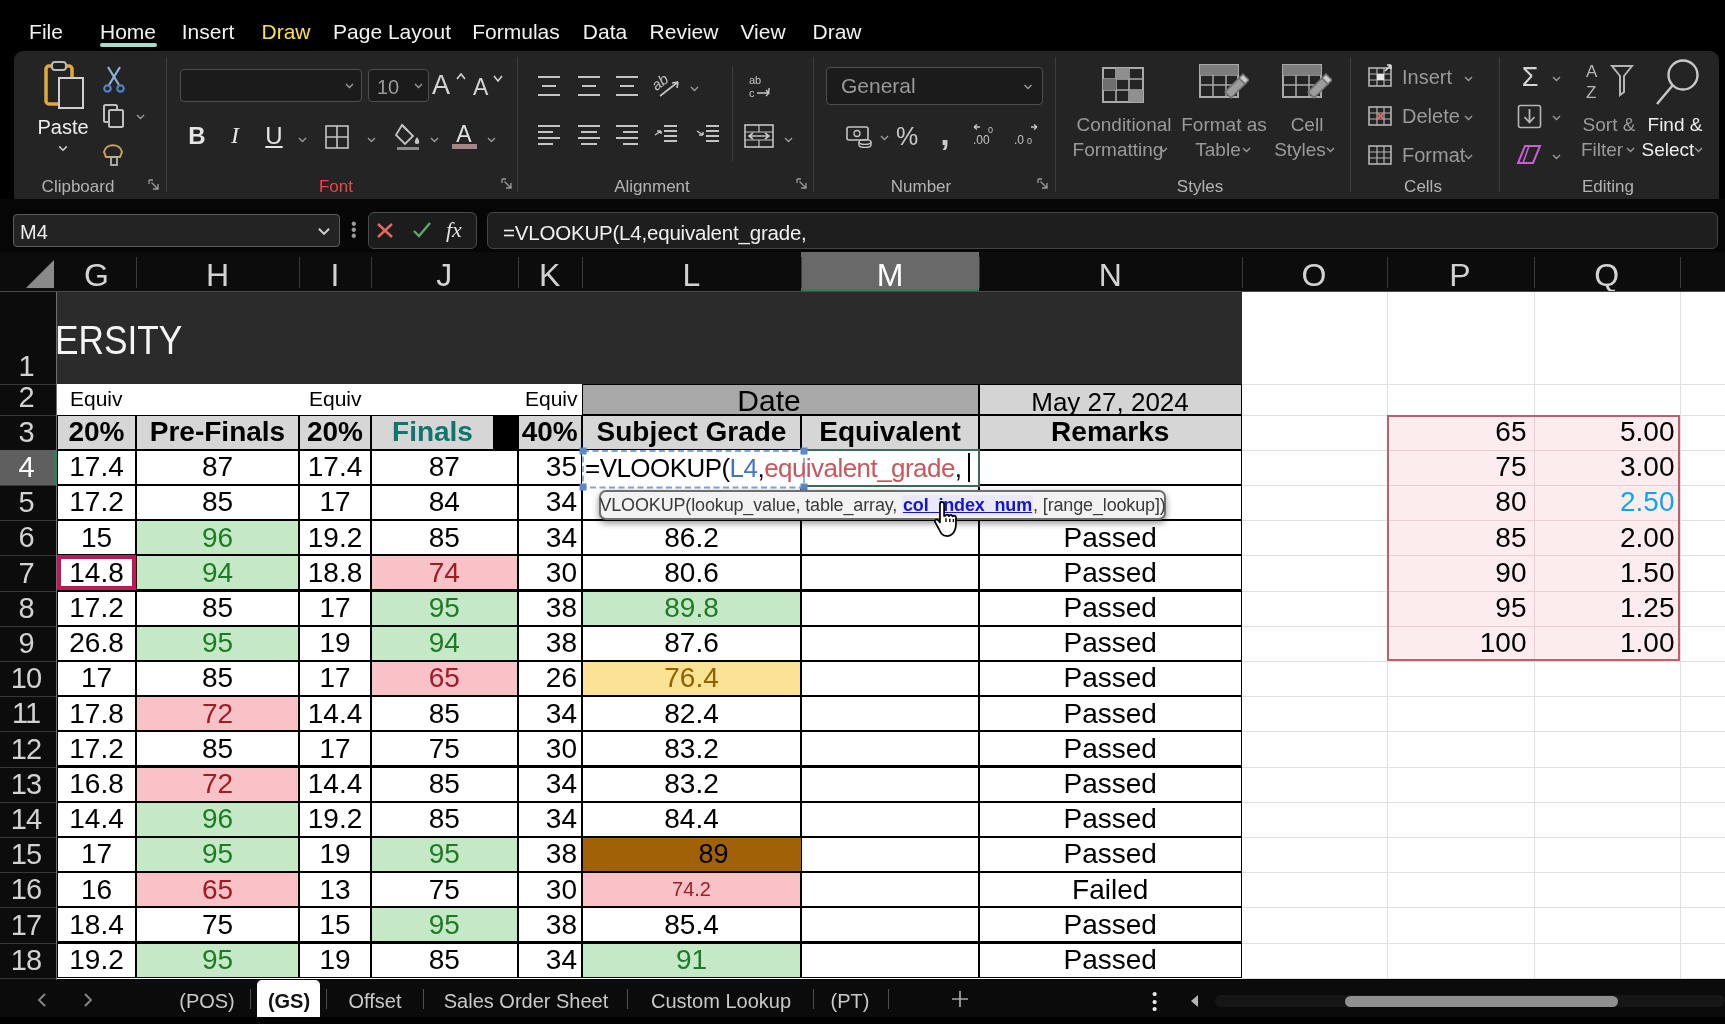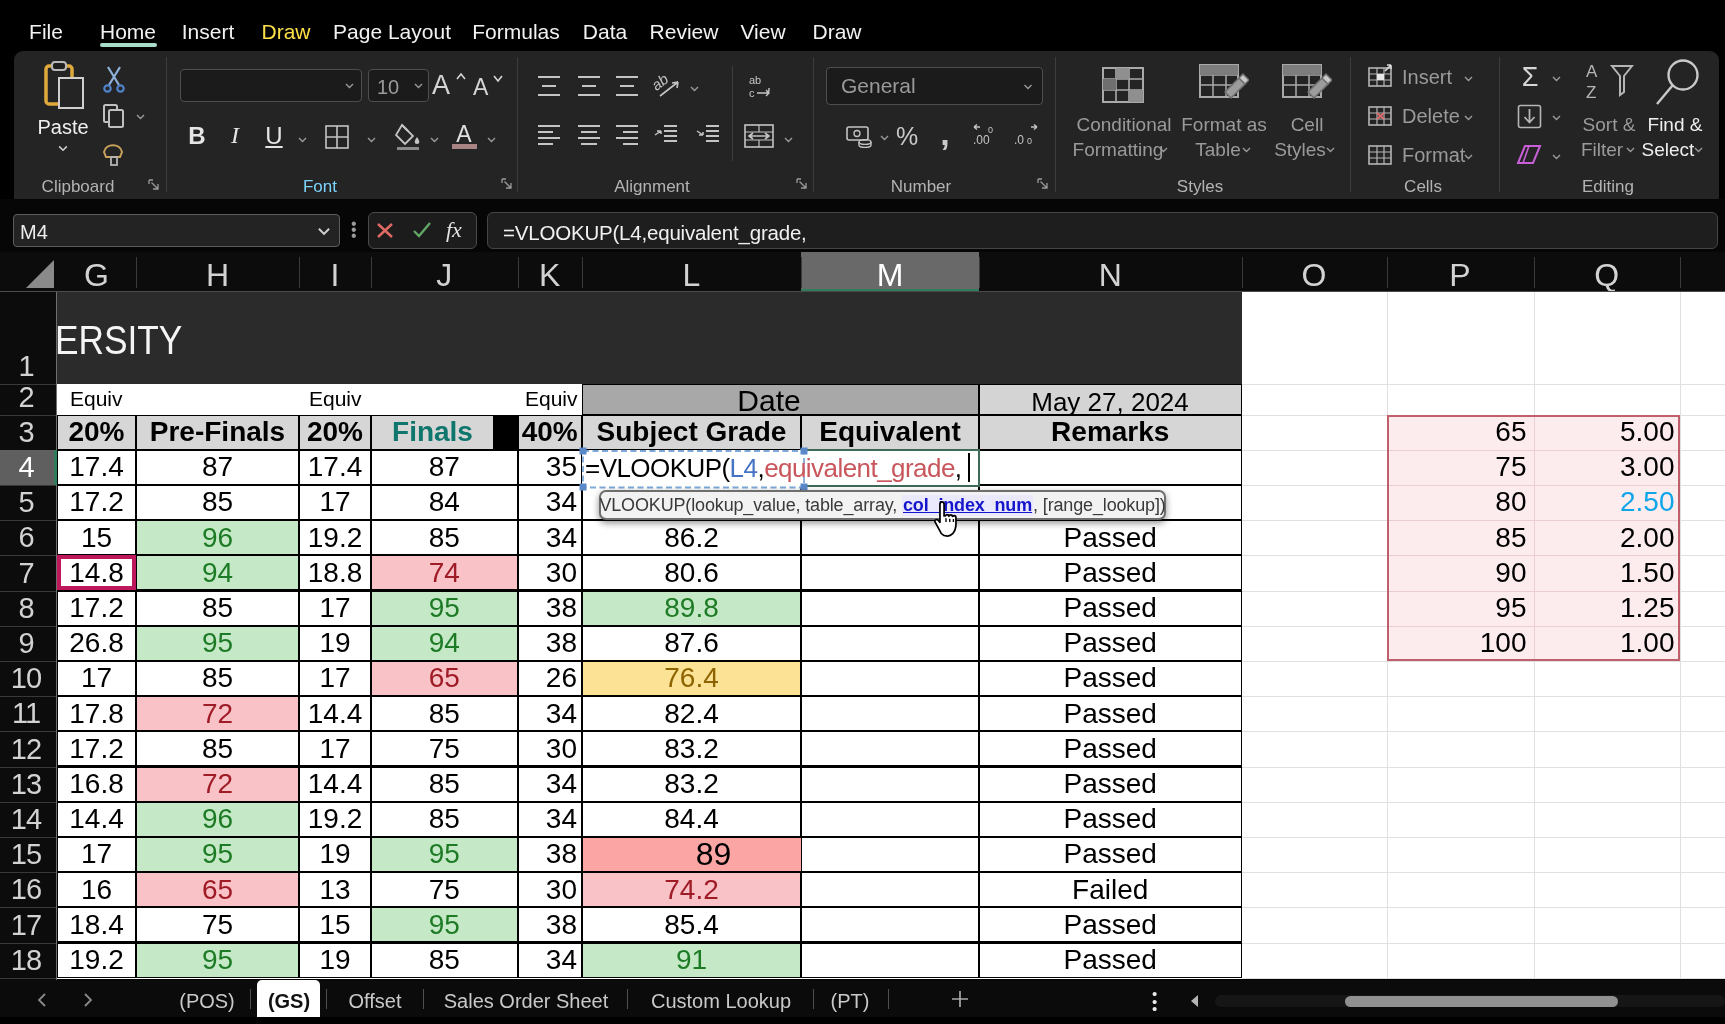--- a/index.html
+++ b/index.html
@@ -21,21 +21,21 @@
 <div class="a" style="left:100px;top:43px;width:57px;height:3.5px;background:#a9dbc9;border-radius:2px"></div>
 <div class="a" style="left:14px;top:51px;width:1705px;height:148px;background:#242424;border-radius:9px 9px 0 0"></div>
 <div class="a" style="left:166px;top:57px;width:1px;height:135px;background:#3d3d3d"></div>
 <div class="a" style="left:517px;top:57px;width:1px;height:135px;background:#3d3d3d"></div>
 <div class="a" style="left:813px;top:57px;width:1px;height:135px;background:#3d3d3d"></div>
 <div class="a" style="left:1055px;top:57px;width:1px;height:135px;background:#3d3d3d"></div>
 <div class="a" style="left:1350px;top:57px;width:1px;height:135px;background:#3d3d3d"></div>
 <div class="a" style="left:1499px;top:57px;width:1px;height:135px;background:#3d3d3d"></div>
 <div class="a" style="left:732px;top:66px;width:1px;height:95px;background:#3d3d3d"></div>
 <div class="a ctr" style="left:78px;top:177px;font-size:17px;color:#b3b3b3">Clipboard</div>
-<div class="a ctr" style="left:320px;top:177px;font-size:17px;color:#7dd3fc">Font</div>
+<div class="a ctr" style="left:336px;top:177px;font-size:17px;color:#ef4444">Font</div>
 <div class="a ctr" style="left:652px;top:177px;font-size:17px;color:#b3b3b3">Alignment</div>
 <div class="a ctr" style="left:921px;top:177px;font-size:17px;color:#b3b3b3">Number</div>
 <div class="a ctr" style="left:1200px;top:177px;font-size:17px;color:#b3b3b3">Styles</div>
 <div class="a ctr" style="left:1423px;top:177px;font-size:17px;color:#b3b3b3">Cells</div>
 <div class="a ctr" style="left:1608px;top:177px;font-size:17px;color:#b3b3b3">Editing</div>
 <svg class="a" style="left:148px;top:179px" width="12" height="12" viewBox="0 0 12 12">
     <path d="M1 1 h4 M1 1 v4 M3.5 3.5 L10 10 M10 5 v5 h-5" stroke="#9a9a9a" stroke-width="1.3" fill="none"></path>
   </svg>
 <svg class="a" style="left:501px;top:178px" width="12" height="12" viewBox="0 0 12 12">
     <path d="M1 1 h4 M1 1 v4 M3.5 3.5 L10 10 M10 5 v5 h-5" stroke="#9a9a9a" stroke-width="1.3" fill="none"></path>
@@ -504,29 +504,29 @@
 <div class="a vmid" style="left:371px;top:801.7px;width:146.5px;height:35.200000000000045px;background:#ffffff;border:1px solid #000;justify-content:center;font-size:28px;color:#000000;display:flex">85</div>
 <div class="a vmid" style="left:517.5px;top:801.7px;width:64.5px;height:35.200000000000045px;background:#ffffff;border:1px solid #000;justify-content:flex-end;padding-right:4px;font-size:28px;color:#000000;display:flex">34</div>
 <div class="a vmid" style="left:582px;top:801.7px;width:219px;height:35.200000000000045px;background:#ffffff;border:1px solid #000;justify-content:center;font-size:28px;color:#000000;display:flex">84.4</div>
 <div class="a vmid" style="left:801px;top:801.7px;width:178px;height:35.200000000000045px;background:#ffffff;border:1px solid #000;justify-content:center;font-size:28px;color:#000000;display:flex"></div>
 <div class="a vmid" style="left:979px;top:801.7px;width:262.5px;height:35.200000000000045px;background:#ffffff;border:1px solid #000;justify-content:center;font-size:28px;color:#000000;display:flex">Passed</div>
 <div class="a vmid" style="left:57px;top:836.9000000000001px;width:79px;height:35.19999999999993px;background:#ffffff;border:1px solid #000;justify-content:center;font-size:28px;color:#000000;display:flex">17</div>
 <div class="a vmid" style="left:136px;top:836.9000000000001px;width:163px;height:35.19999999999993px;background:#c5e9c6;border:1px solid #000;justify-content:center;font-size:28px;color:#1e7b25;display:flex">95</div>
 <div class="a vmid" style="left:299px;top:836.9000000000001px;width:72px;height:35.19999999999993px;background:#ffffff;border:1px solid #000;justify-content:center;font-size:28px;color:#000000;display:flex">19</div>
 <div class="a vmid" style="left:371px;top:836.9000000000001px;width:146.5px;height:35.19999999999993px;background:#c5e9c6;border:1px solid #000;justify-content:center;font-size:28px;color:#1e7b25;display:flex">95</div>
 <div class="a vmid" style="left:517.5px;top:836.9000000000001px;width:64.5px;height:35.19999999999993px;background:#ffffff;border:1px solid #000;justify-content:flex-end;padding-right:4px;font-size:28px;color:#000000;display:flex">38</div>
-<div class="a vmid" style="left:582px;top:836.9000000000001px;width:263px;height:35.19999999999993px;background:#fca5a5;border:1px solid #000;justify-content:center;font-size:32px;color:#000000;display:flex">89</div>
+<div class="a vmid" style="left:582px;top:836.9000000000001px;width:263px;height:35.19999999999993px;background:#a16207;border:1px solid #000;justify-content:center;font-size:27px;color:#000000;display:flex">89</div>
 <div class="a vmid" style="left:801px;top:836.9000000000001px;width:178px;height:35.19999999999993px;background:#ffffff;border:1px solid #000;justify-content:center;font-size:28px;color:#000000;display:flex"></div>
 <div class="a vmid" style="left:979px;top:836.9000000000001px;width:262.5px;height:35.19999999999993px;background:#ffffff;border:1px solid #000;justify-content:center;font-size:28px;color:#000000;display:flex">Passed</div>
 <div class="a vmid" style="left:57px;top:872.1px;width:79px;height:35.200000000000045px;background:#ffffff;border:1px solid #000;justify-content:center;font-size:28px;color:#000000;display:flex">16</div>
 <div class="a vmid" style="left:136px;top:872.1px;width:163px;height:35.200000000000045px;background:#f9c2c7;border:1px solid #000;justify-content:center;font-size:28px;color:#9f1c26;display:flex">65</div>
 <div class="a vmid" style="left:299px;top:872.1px;width:72px;height:35.200000000000045px;background:#ffffff;border:1px solid #000;justify-content:center;font-size:28px;color:#000000;display:flex">13</div>
 <div class="a vmid" style="left:371px;top:872.1px;width:146.5px;height:35.200000000000045px;background:#ffffff;border:1px solid #000;justify-content:center;font-size:28px;color:#000000;display:flex">75</div>
 <div class="a vmid" style="left:517.5px;top:872.1px;width:64.5px;height:35.200000000000045px;background:#ffffff;border:1px solid #000;justify-content:flex-end;padding-right:4px;font-size:28px;color:#000000;display:flex">30</div>
-<div class="a vmid" style="left:582px;top:872.1px;width:219px;height:35px;background:#f9c2c7;border:1px solid #000;justify-content:center;font-size:28px;color:#9f1c26;display:flex">74.2</div>
+<div class="a vmid" style="left:582px;top:872.1px;width:219px;height:35px;background:#f9c2c7;border:1px solid #000;justify-content:center;font-size:20px;color:#9f1c26;display:flex">74.2</div>
 <div class="a vmid" style="left:801px;top:872.1px;width:178px;height:35.200000000000045px;background:#ffffff;border:1px solid #000;justify-content:center;font-size:28px;color:#000000;display:flex"></div>
 <div class="a vmid" style="left:979px;top:872.1px;width:262.5px;height:35.200000000000045px;background:#ffffff;border:1px solid #000;justify-content:center;font-size:28px;color:#000000;display:flex">Failed</div>
 <div class="a vmid" style="left:57px;top:907.3000000000001px;width:79px;height:35.19999999999993px;background:#ffffff;border:1px solid #000;justify-content:center;font-size:28px;color:#000000;display:flex">18.4</div>
 <div class="a vmid" style="left:136px;top:907.3000000000001px;width:163px;height:35.19999999999993px;background:#ffffff;border:1px solid #000;justify-content:center;font-size:28px;color:#000000;display:flex">75</div>
 <div class="a vmid" style="left:299px;top:907.3000000000001px;width:72px;height:35.19999999999993px;background:#ffffff;border:1px solid #000;justify-content:center;font-size:28px;color:#000000;display:flex">15</div>
 <div class="a vmid" style="left:371px;top:907.3000000000001px;width:146.5px;height:35.19999999999993px;background:#c5e9c6;border:1px solid #000;justify-content:center;font-size:28px;color:#1e7b25;display:flex">95</div>
 <div class="a vmid" style="left:517.5px;top:907.3000000000001px;width:64.5px;height:35.19999999999993px;background:#ffffff;border:1px solid #000;justify-content:flex-end;padding-right:4px;font-size:28px;color:#000000;display:flex">38</div>
 <div class="a vmid" style="left:582px;top:907.3000000000001px;width:219px;height:35.19999999999993px;background:#ffffff;border:1px solid #000;justify-content:center;font-size:28px;color:#000000;display:flex">85.4</div>
 <div class="a vmid" style="left:801px;top:907.3000000000001px;width:178px;height:35.19999999999993px;background:#ffffff;border:1px solid #000;justify-content:center;font-size:28px;color:#000000;display:flex"></div>
 <div class="a vmid" style="left:979px;top:907.3000000000001px;width:262.5px;height:35.19999999999993px;background:#ffffff;border:1px solid #000;justify-content:center;font-size:28px;color:#000000;display:flex">Passed</div>

